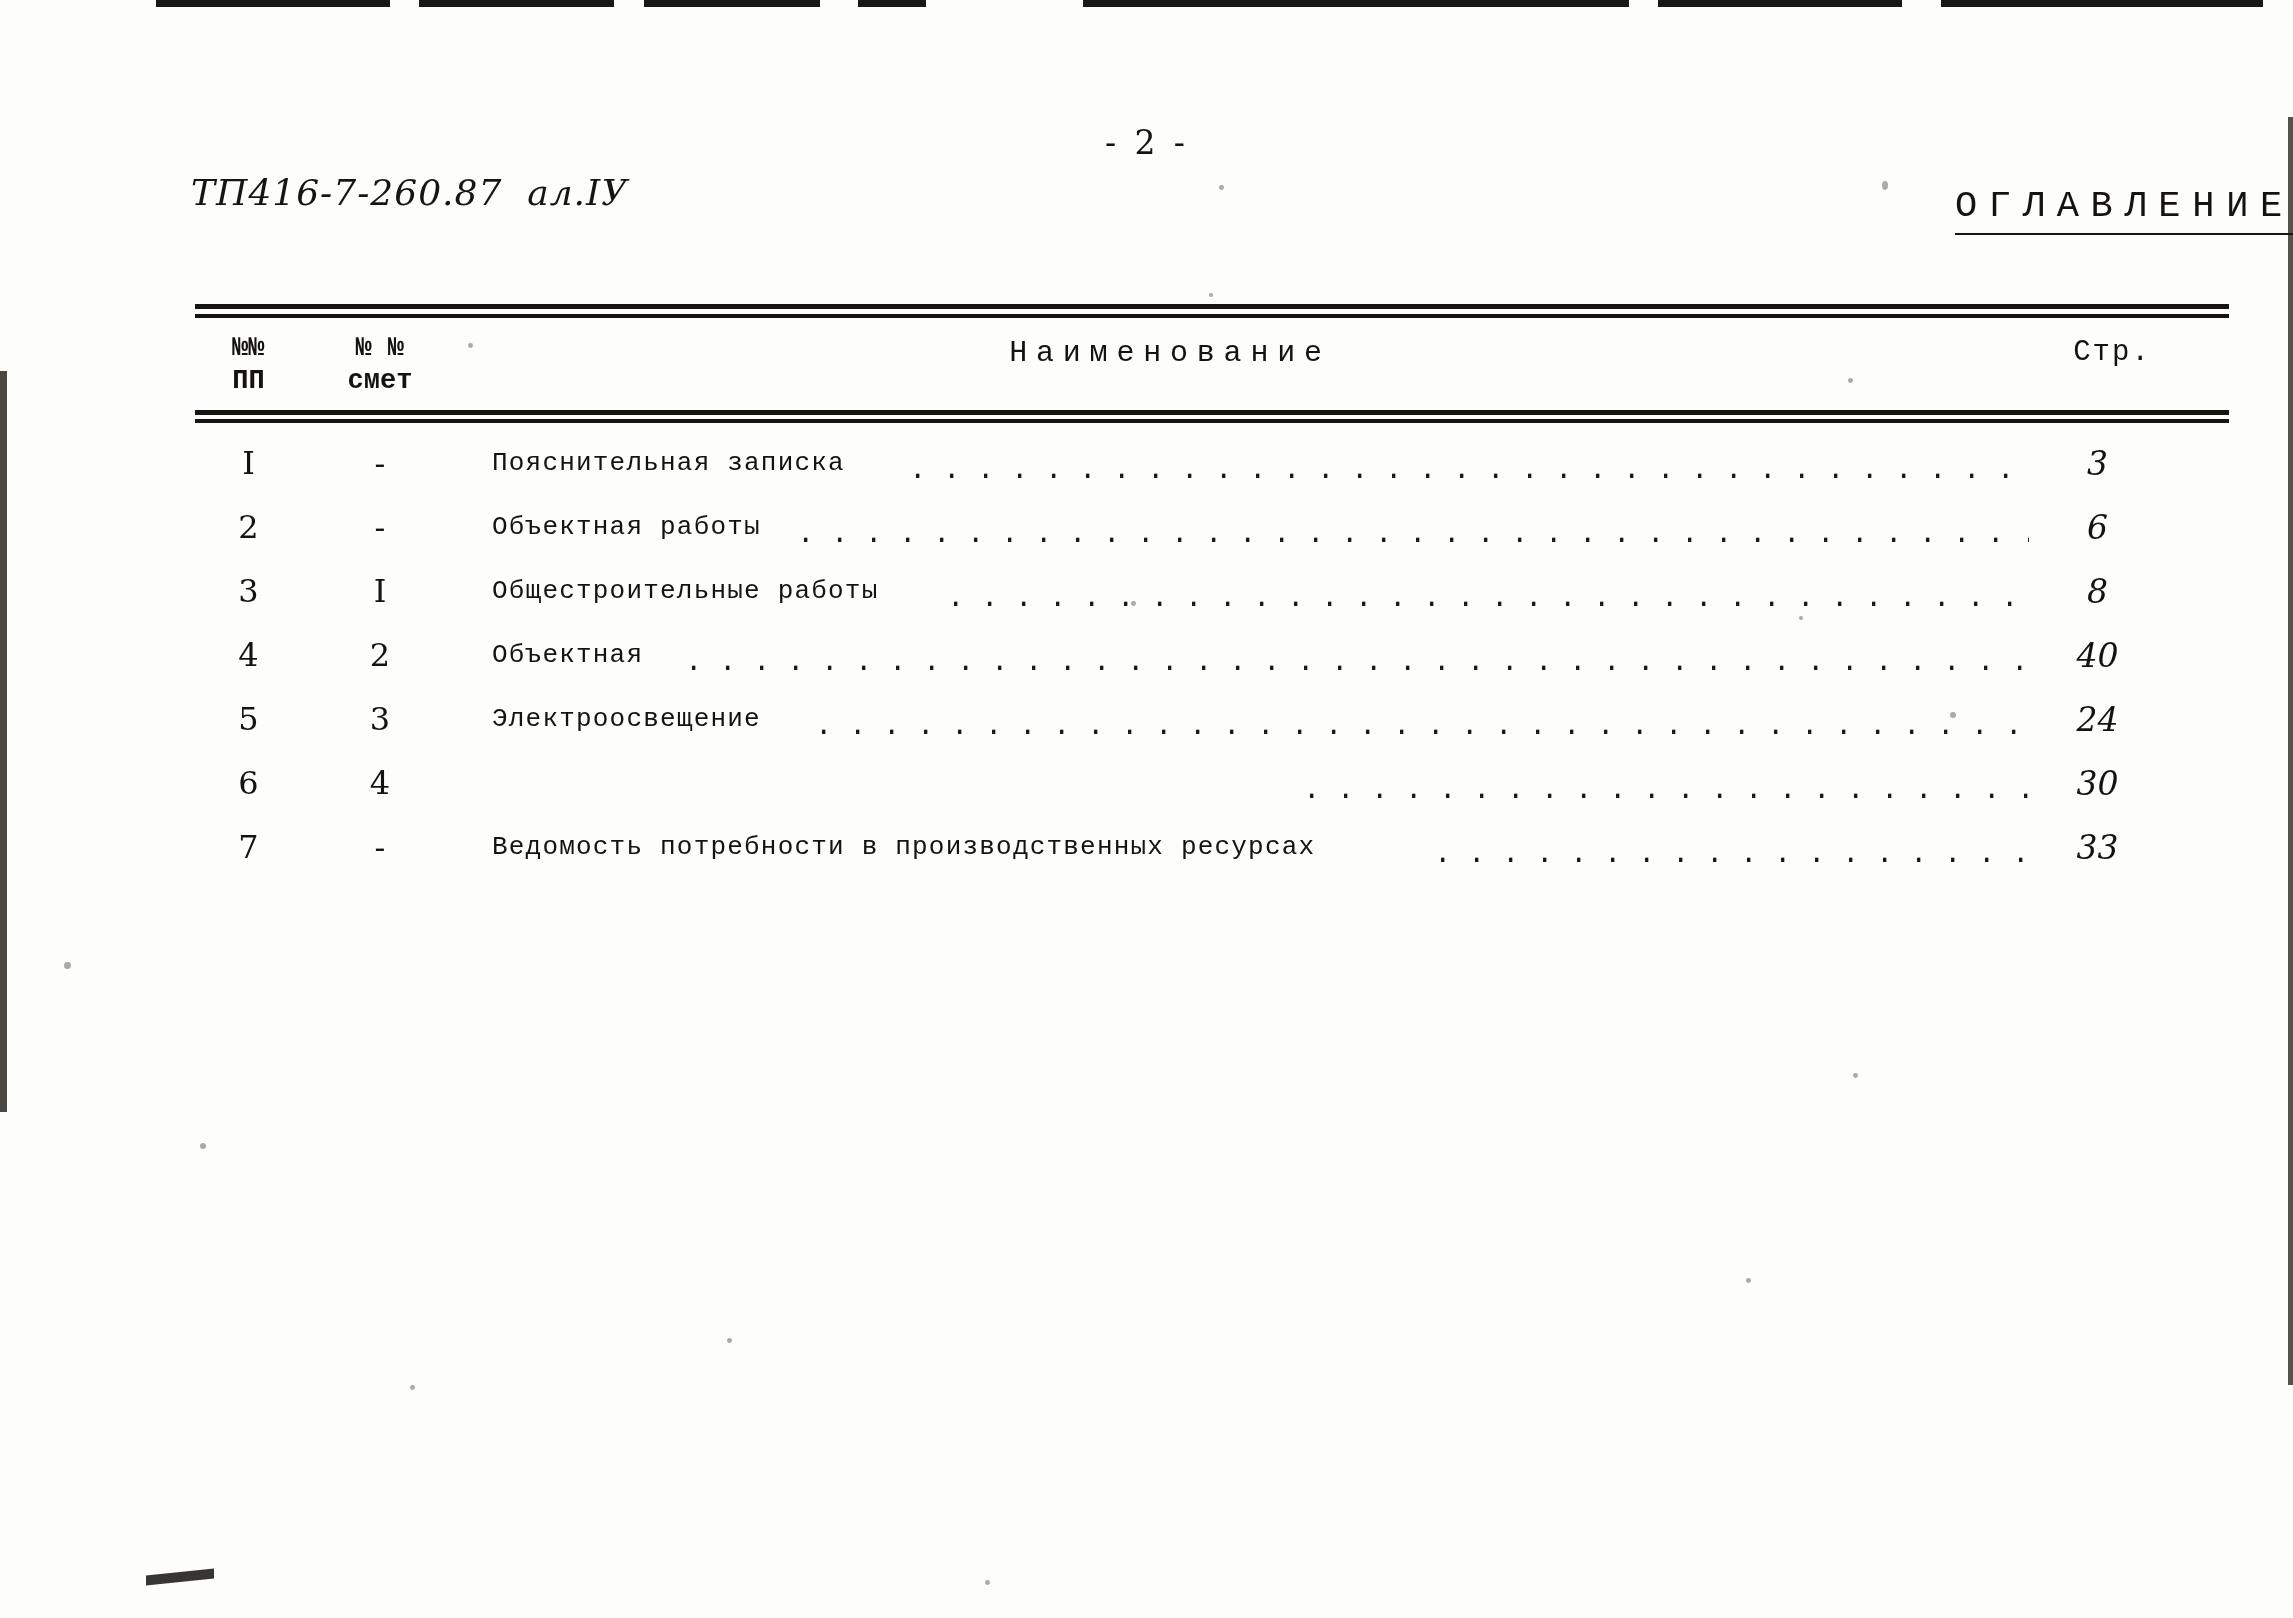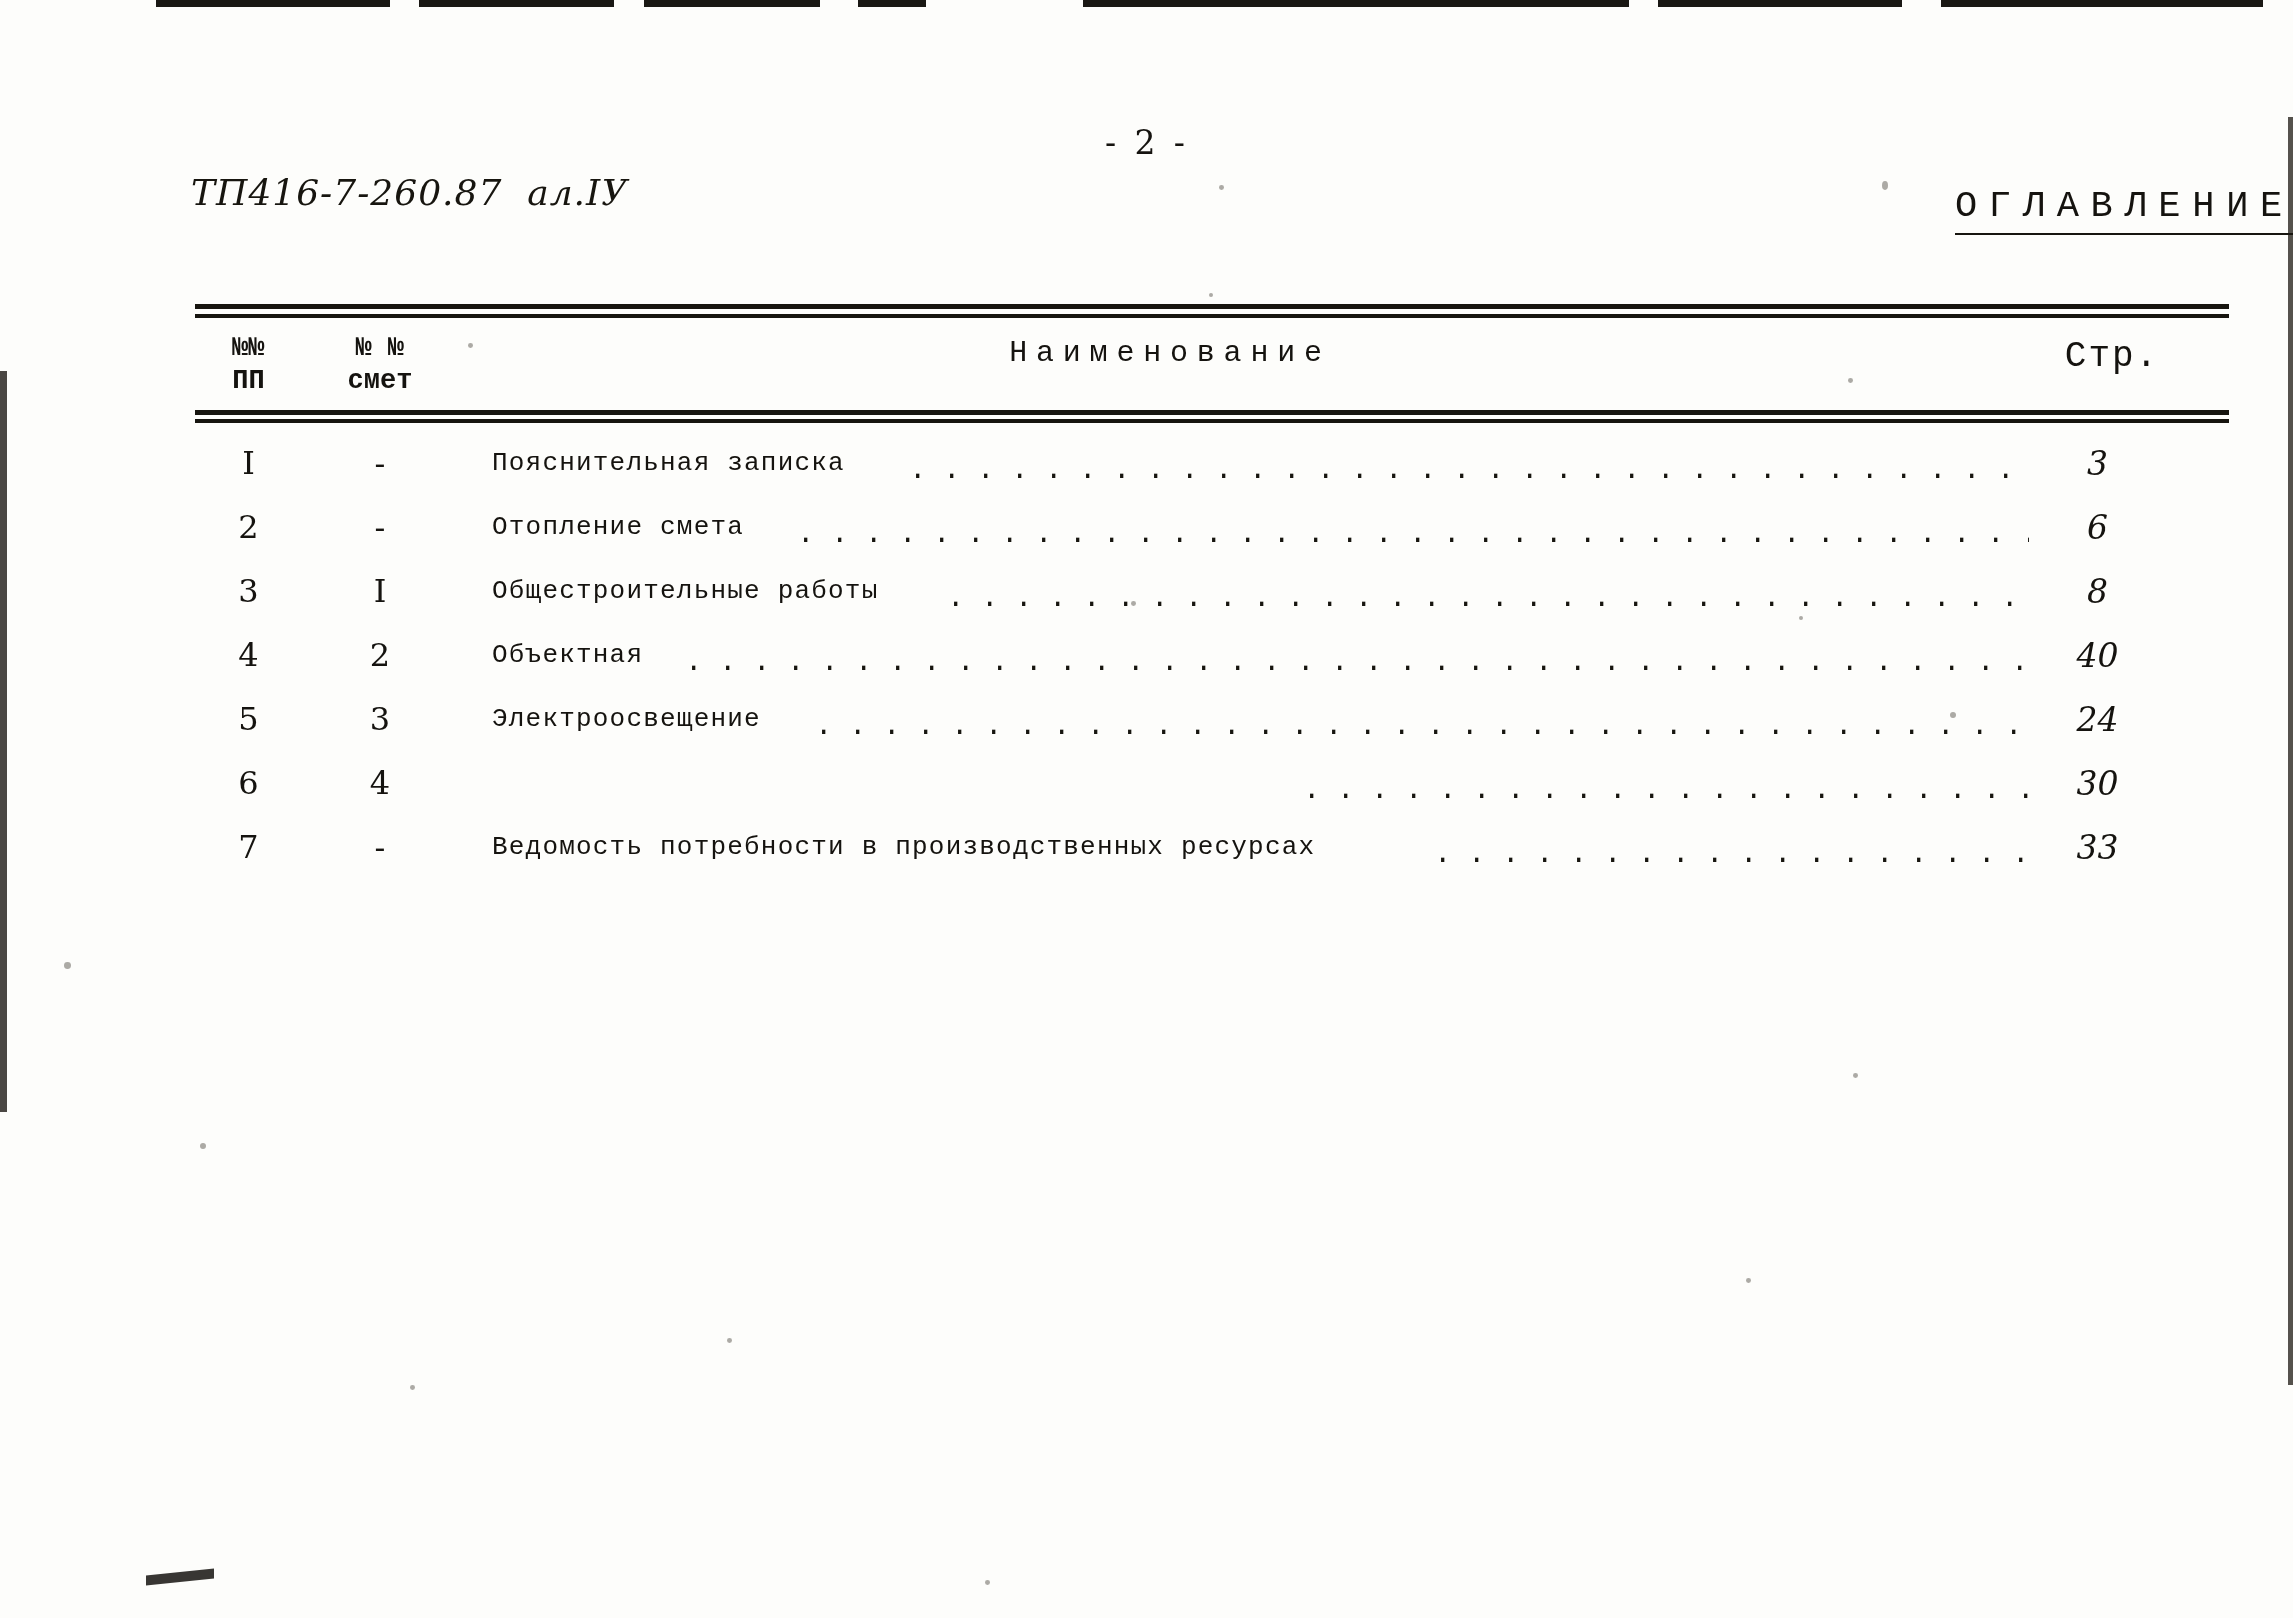--- a/index.html
+++ b/index.html
@@ -153,21 +153,21 @@
     text-align: center;
     font-size: 30px;
     letter-spacing: 8.8px;
   }
   .head .col-page {
     position: absolute;
     right: 39px;
     top: 3.9px;
     width: 156px;
     text-align: center;
-    font-size: 36px;
+    font-size: 29px;
     letter-spacing: 2px;
   }
 
   .rows {
     position: absolute;
     left: 195px;
     top: 444px;
     width: 2034px;
   }
   .row {
@@ -280,21 +280,21 @@
       <div class="row">
         <div class="c-nn">I</div>
         <div class="c-sm">-</div>
         <div class="c-name">Пояснительная записка</div>
         <div class="c-dots" style="left: 714px; width: 1120px;">........................................................................................................................</div>
         <div class="c-page">3</div>
       </div>
       <div class="row">
         <div class="c-nn">2</div>
         <div class="c-sm">-</div>
-        <div class="c-name">Отопление смета</div>
+        <div class="c-name">Объектная работы</div>
         <div class="c-dots" style="left: 602px; width: 1232px;">........................................................................................................................</div>
         <div class="c-page">6</div>
       </div>
       <div class="row">
         <div class="c-nn">3</div>
         <div class="c-sm">I</div>
         <div class="c-name">Общестроительные работы</div>
         <div class="c-dots" style="left: 752px; width: 1082px;">........................................................................................................................</div>
         <div class="c-page">8</div>
       </div>

